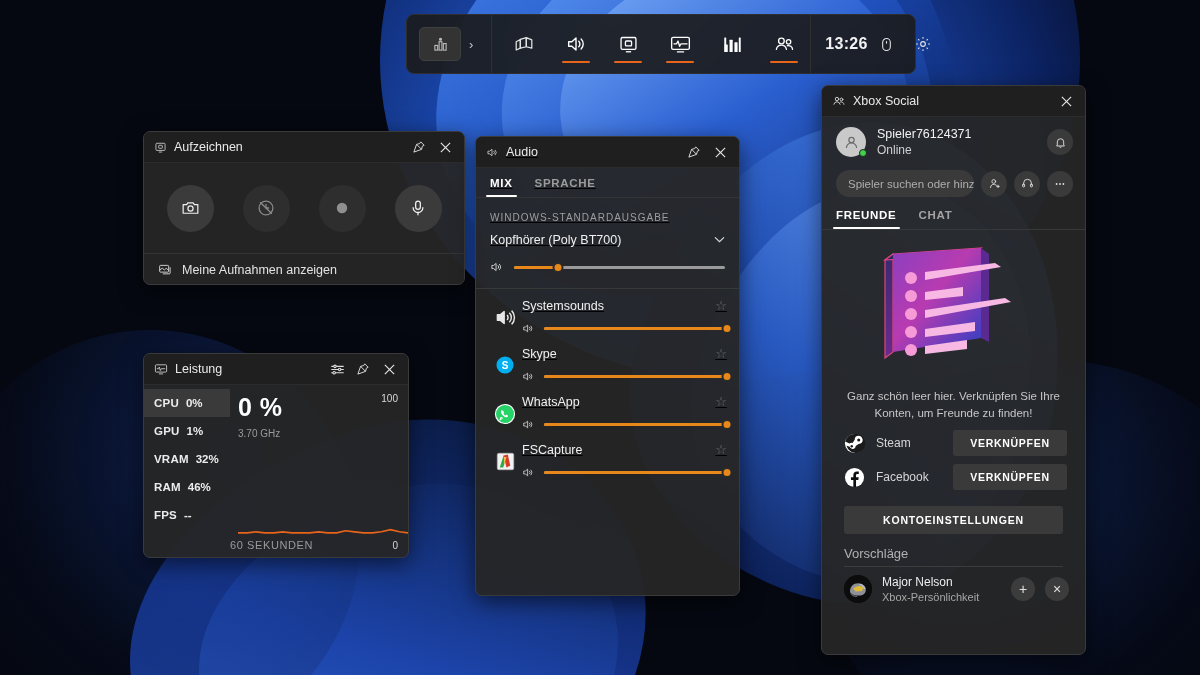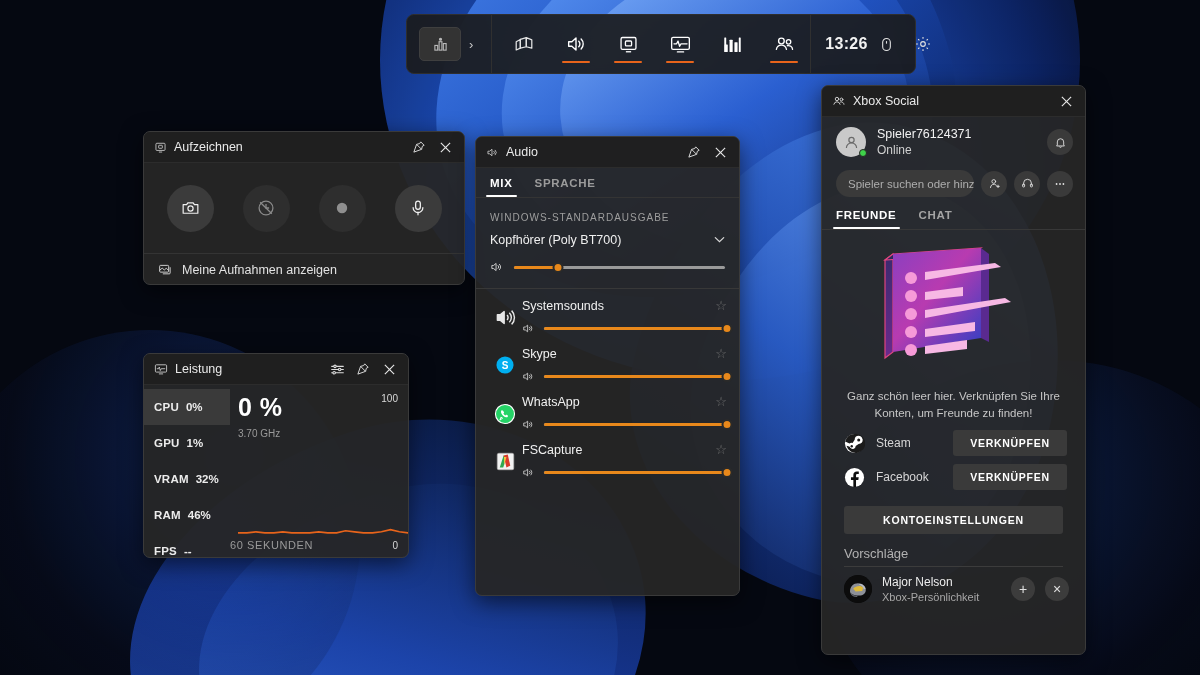--- a/index.html
+++ b/index.html
@@ -80,35 +80,35 @@
     height: 32px; border-top: 1px solid #343434; display: flex; align-items: center;
     padding-left: 14px; gap: 9px;
   }
   #rec-foot span { color: #e2e2e2; font-size: 12.5px; }
 
   
   #p-perf { left: 143px; top: 353px; width: 266px; height: 205px; }
   #perf-body { display: flex; height: 173px; }
   #perf-stats { width: 86px; padding-top: 4px; }
   .stat {
-    height: 36px; display: flex; align-items: center; padding-left: 10px; gap: 7px;
+    height: 28px; display: flex; align-items: center; padding-left: 10px; gap: 7px;
   }
   .stat.active { background: #3a3a3a; }
   .stat .k { color: #ececec; font-size: 11.5px; font-weight: bold; letter-spacing: .2px; }
   .stat .v { color: #ececec; font-size: 11.5px; font-weight: bold; }
   #perf-graph { flex: 1; position: relative; padding: 8px 10px 0 8px; }
   #perf-big { color: #ffffff; font-size: 25px; font-weight: bold; letter-spacing: .5px; }
   #perf-ghz { color: #9a9a9a; font-size: 10px; margin-top: 6px; }
   #perf-max { position: absolute; right: 10px; top: 8px; color: #d8d8d8; font-size: 10px; }
   #perf-min { position: absolute; right: 10px; bottom: 7px; color: #d8d8d8; font-size: 10px; }
   #perf-secs { position: absolute; left: 0; bottom: 7px; color: #9a9a9a; font-size: 11px; letter-spacing: .6px; }
   #perf-line { position: absolute; left: 8px; right: 10px; bottom: 24px; height: 26px; }
 
   
-  #p-audio { left: 475px; top: 136px; width: 265px; height: 460px; }
+  #p-audio { left: 475px; top: 136px; width: 265px; height: 460px; text-decoration: underline; }
   #aud-tabs { height: 30px; display: flex; padding-left: 14px; gap: 22px; border-bottom: 1px solid #343434; }
   .aud-tab { position: relative; color: #9b9b9b; font-size: 11.5px; font-weight: bold; letter-spacing: .7px;
              display: flex; align-items: center; }
   .aud-tab.on { color: #ffffff; }
   .aud-tab.on::after {
     content: ""; position: absolute; left: -4px; right: -4px; bottom: 0; height: 2.5px;
     background: #ffffff; border-radius: 2px;
   }
   #aud-devlabel { color: #9e9e9e; font-size: 10px; letter-spacing: 1px; padding: 14px 0 0 14px; }
   #aud-devrow { display: flex; align-items: center; padding: 9px 12px 0 14px; }

